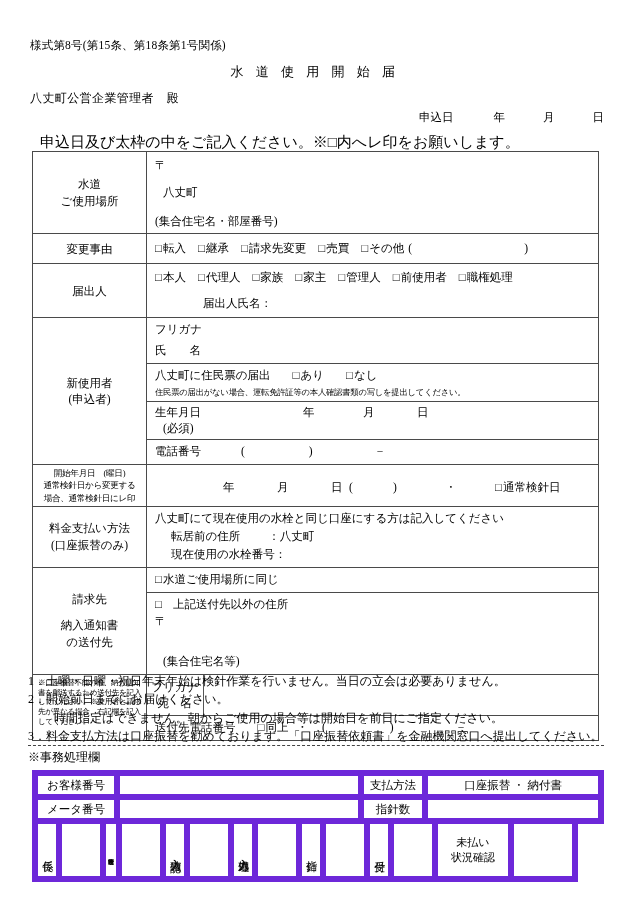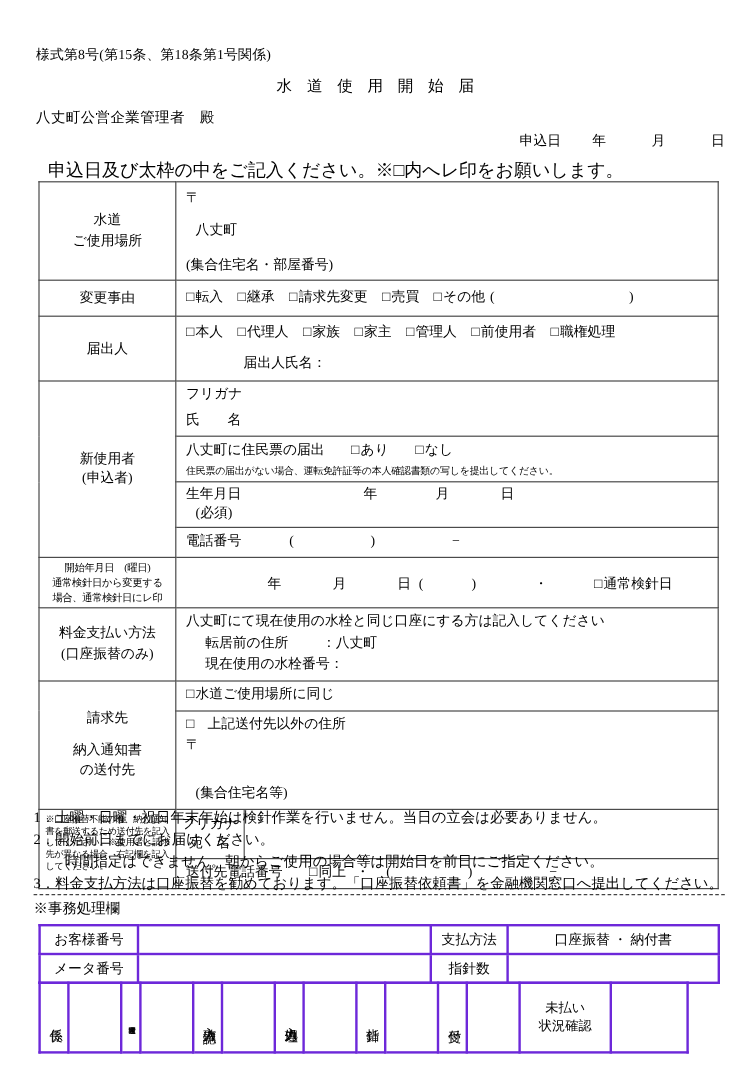--- a/index.html
+++ b/index.html
@@ -26,21 +26,21 @@
     text-align: center; font-size: 13px; letter-spacing: 4.5px;
   }
   .hdr-addressee {
     position: absolute; left: 30px; top: 90px;
     font-size: 12px; letter-spacing: .4px;
   }
   .hdr-appdate {
     position: absolute; right: 26px; top: 110px;
     font-size: 11.5px;
   }
-  .hdr-appdate span.lbl { margin-right: 26px; }
+  .hdr-appdate span.lbl { margin-right: 40px; }
   .hdr-appdate span.y { margin-right: 38px; }
   .hdr-appdate span.m { margin-right: 38px; }
   .hdr-instr {
     position: absolute; left: 40px; top: 133px;
     font-size: 15px;
   }
 
   
   table.form {
     position: absolute; left: 32px; top: 151px;
@@ -96,21 +96,21 @@
     position: absolute; left: 28px; top: 749px; font-size: 12px;
   }
 
   
   table.office {
     position: absolute; left: 32px; top: 770px;
     width: 474px; border-collapse: collapse;
     font-size: 11.5px; table-layout: fixed;
   }
   table.office td {
-    border: 2px solid #6d28d9; padding: 0;
+    border: 6px solid #6d28d9; padding: 0;
     text-align: center; vertical-align: middle;
     height: 24px;
   }
   table.office td.tall { height: 58px; }
   .vert {
     writing-mode: vertical-rl;
     text-orientation: upright;
     display: inline-block;
     line-height: 1.05;
     letter-spacing: 1px;

